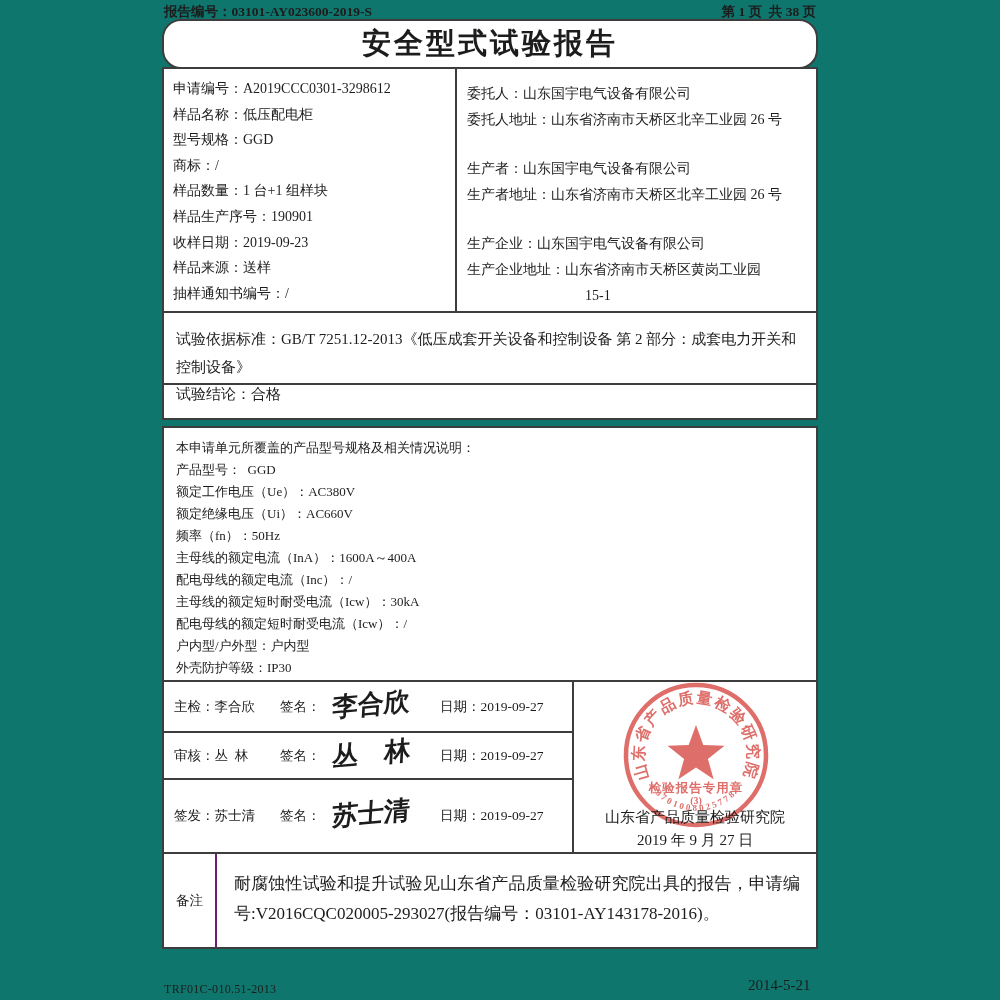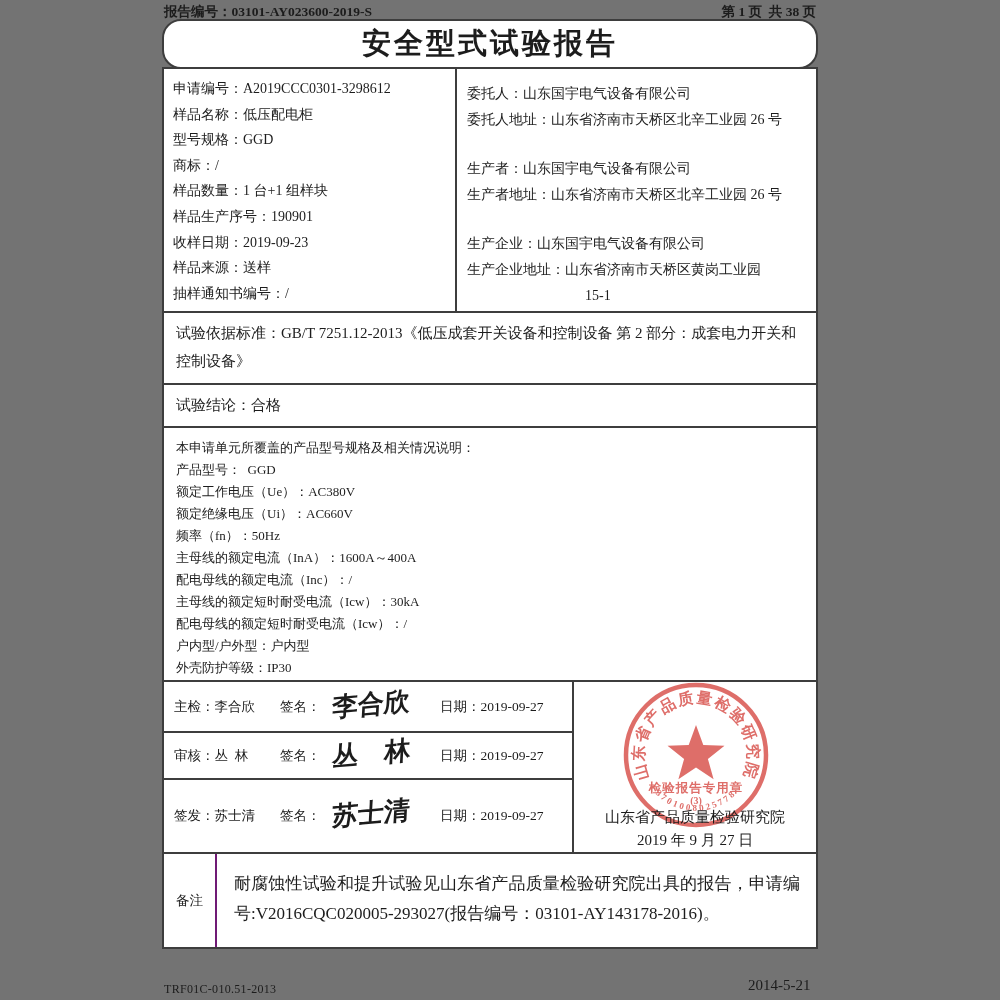--- a/index.html
+++ b/index.html
@@ -1,17 +1,17 @@
 <!DOCTYPE html>
 <html><head>
 <meta charset="utf-8">
 <style>
   html,body{margin:0;padding:0;background:#ffffff;}
   .page{
-    position:relative;width:1000px;height:1000px;background:#737373;
+    position:relative;width:1000px;height:1000px;background:#0f766e;
     font-family:"Liberation Serif","DejaVu Serif",serif;color:#1c1c1c;
     overflow:hidden;
     text-decoration:underline;
   }
   .box{position:absolute;border:2px solid #3d3d3d;box-sizing:border-box;background:#fff;}
   .ln{white-space:pre-wrap;}
 
   
   .hdr-left{position:absolute;left:164px;top:3px;font-size:13.5px;font-weight:bold;white-space:pre;}
   .hdr-right{position:absolute;right:184px;top:3px;font-size:13.5px;font-weight:bold;white-space:pre;}
@@ -23,22 +23,22 @@
   .title{font-size:29px;font-weight:bold;letter-spacing:3px;}
 
   
   .info-box{left:162px;top:67px;width:656px;height:288px;}
   .info-left{position:absolute;left:0;top:0;width:293px;height:100%;border-right:2px solid #3d3d3d;box-sizing:border-box;padding:7px 8px 0 9px;font-size:14px;line-height:25.6px;}
   .info-right{position:absolute;left:293px;top:0;right:16px;height:100%;box-sizing:border-box;padding:12px 6px 0 10px;font-size:14px;line-height:26px;}
   .grp-gap{height:23px;}
   .addr-cont{padding-left:118px;}
 
   
-  .std-box{left:162px;top:311px;width:656px;height:74px;padding:6px 12px;font-size:15px;line-height:28px;}
-  .concl-box{left:162px;top:383px;width:656px;height:45px;display:flex;align-items:center;padding:0 12px;font-size:15px;}
+  .std-box{left:162px;top:311px;width:656px;height:74px;padding:12px 12px;font-size:15px;line-height:28px;}
+  .concl-box{left:162px;top:383px;width:656px;height:37px;display:flex;padding:0 12px;font-size:15px;}
 
   
   .product-box{left:162px;top:426px;width:656px;height:256px;padding:9px 12px;font-size:13px;line-height:22px;}
 
   
   .sign-box{left:162px;top:680px;width:656px;height:174px;}
   .sign-left{position:absolute;left:0;top:0;width:410px;height:100%;border-right:2px solid #3d3d3d;box-sizing:border-box;}
   .sign-row{position:relative;width:100%;box-sizing:border-box;font-size:13.5px;text-align:center;}
   .sign-row.r1{height:51px;border-bottom:2px solid #3d3d3d;}
   .sign-row.r2{height:47px;border-bottom:2px solid #3d3d3d;}

